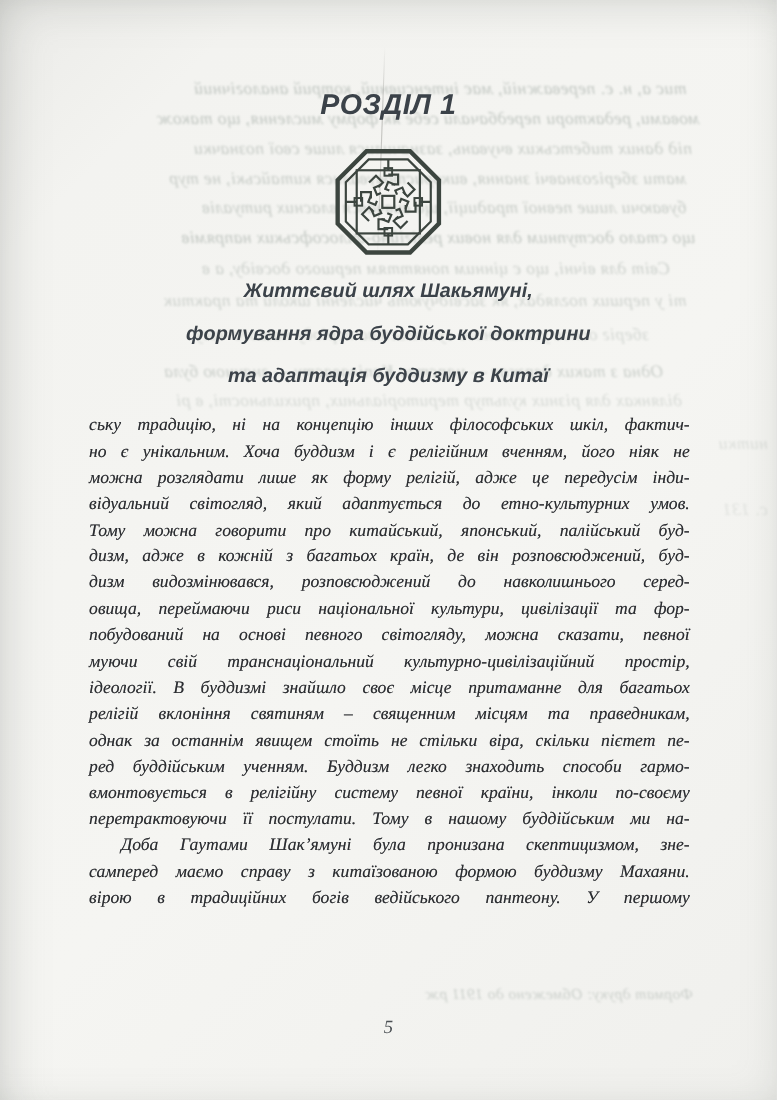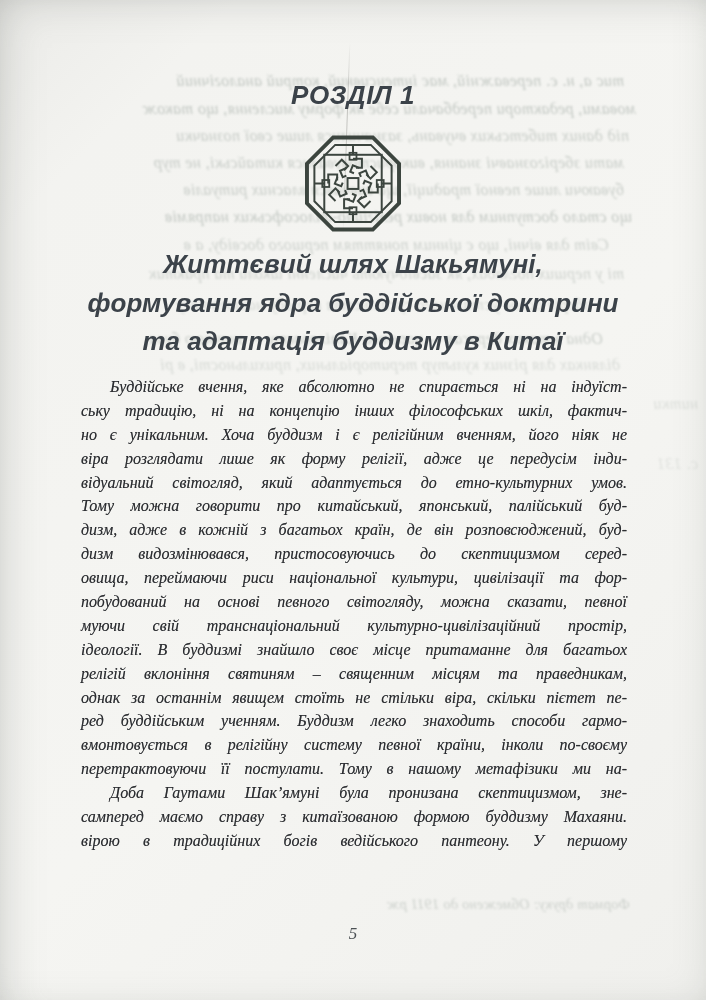--- a/index.html
+++ b/index.html
@@ -44,21 +44,21 @@
     font-weight:bold; font-size:26px; letter-spacing:.5px;
     color:#3b4249;
   }
   .ornament-wrap {
     position:absolute; top:134px; left:50%; transform:translateX(-50%);
   }
   .heading {
     position:absolute; top:245px; left:0; width:100%;
     text-align:center;
     font-family:"Liberation Sans", sans-serif;
-    font-weight:bold; font-size:26px; line-height:38.5px;
+    font-weight:bold; font-size:18px; line-height:38.5px;
     color:#3b4249;
   }
   .body-text {
     position:absolute; top:375px; left:81px; width:546px;
     font-family:"Liberation Serif", serif;
     font-size:16px; line-height:23.9px;
     color:#2b2d31;
   }
   .body-text .line {
     text-align:justify;
@@ -142,37 +142,36 @@
       </svg>
     </div>
 
     <div class="heading">
       <div>Життєвий шлях Шакьямуні,</div>
       <div>формування ядра буддійської доктрини</div>
       <div>та адаптація буддизму в Китаї</div>
     </div>
 
     <div class="body-text">
-        <div class="line indent">Буддійське вчення, яке абсолютно не спирається ні на індуїст-</div>
         <div class="line">ську традицію, ні на концепцію інших філософських шкіл, фактич-</div>
         <div class="line">но є унікальним. Хоча буддизм і є релігійним вченням, його ніяк не</div>
-        <div class="line">віра розглядати лише як форму релігії, адже це передусім інди-</div>
+        <div class="line">можна розглядати лише як форму релігій, адже це передусім інди-</div>
         <div class="line">відуальний світогляд, який адаптується до етно-культурних умов.</div>
         <div class="line">Тому можна говорити про китайський, японський, палійський буд-</div>
         <div class="line">дизм, адже в кожній з багатьох країн, де він розповсюджений, буд-</div>
-        <div class="line">дизм видозмінювався, пристосовуючись до скептицизмом серед-</div>
+        <div class="line">дизм видозмінювався, розповсюджений до навколишнього серед-</div>
         <div class="line">овища, переймаючи риси національної культури, цивілізації та фор-</div>
         <div class="line">побудований на основі певного світогляду, можна сказати, певної</div>
         <div class="line">муючи свій транснаціональний культурно-цивілізаційний простір,</div>
         <div class="line">ідеології. В буддизмі знайшло своє місце притаманне для багатьох</div>
         <div class="line">релігій вклоніння святиням – священним місцям та праведникам,</div>
         <div class="line">однак за останнім явищем стоїть не стільки віра, скільки пієтет пе-</div>
         <div class="line">ред буддійським ученням. Буддизм легко знаходить способи гармо-</div>
         <div class="line">вмонтовується в релігійну систему певної країни, інколи по-своєму</div>
-        <div class="line">перетрактовуючи її постулати. Тому в нашому метафізики ми на-</div>
+        <div class="line">перетрактовуючи її постулати. Тому в нашому буддійським ми на-</div>
         <div class="line indent">Доба Гаутами Шак’ямуні була пронизана скептицизмом, зне-</div>
         <div class="line">самперед маємо справу з китаїзованою формою буддизму Махаяни.</div>
         <div class="line">вірою в традиційних богів ведійського пантеону. У першому</div>
       </div>
 
     <div class="page-number">5</div>
   </div>
 </div>
 
 </body></html>

